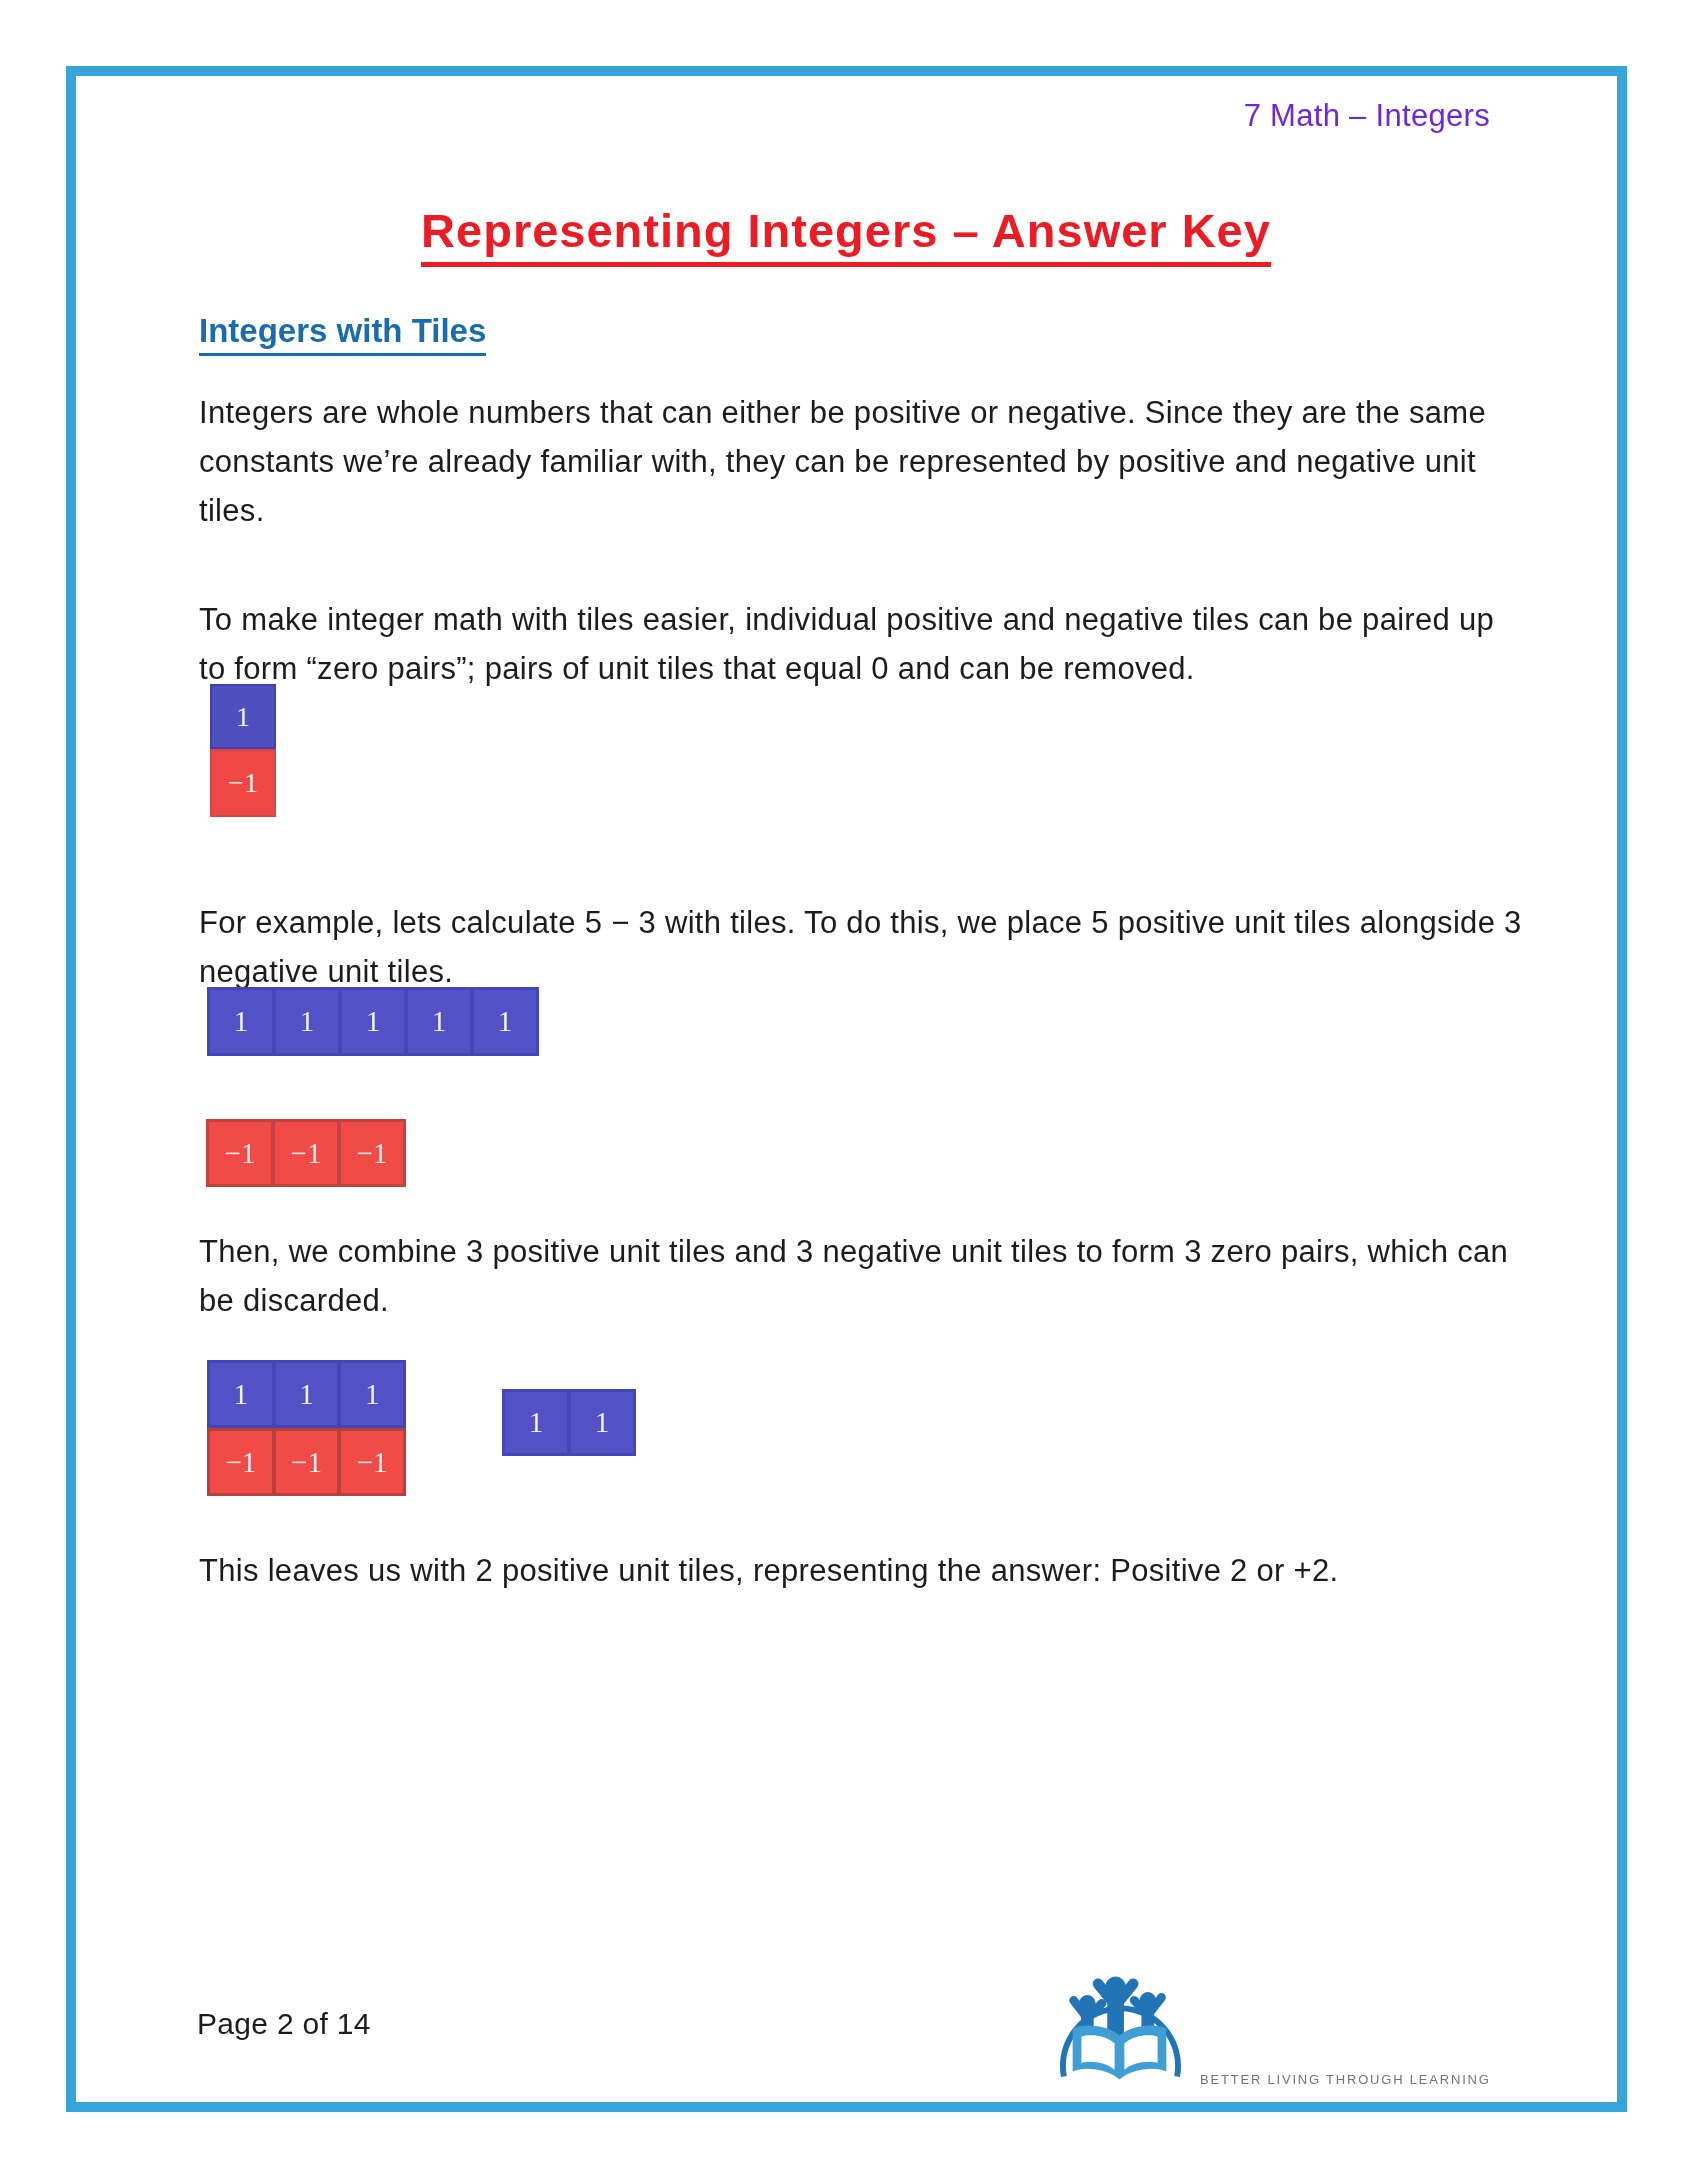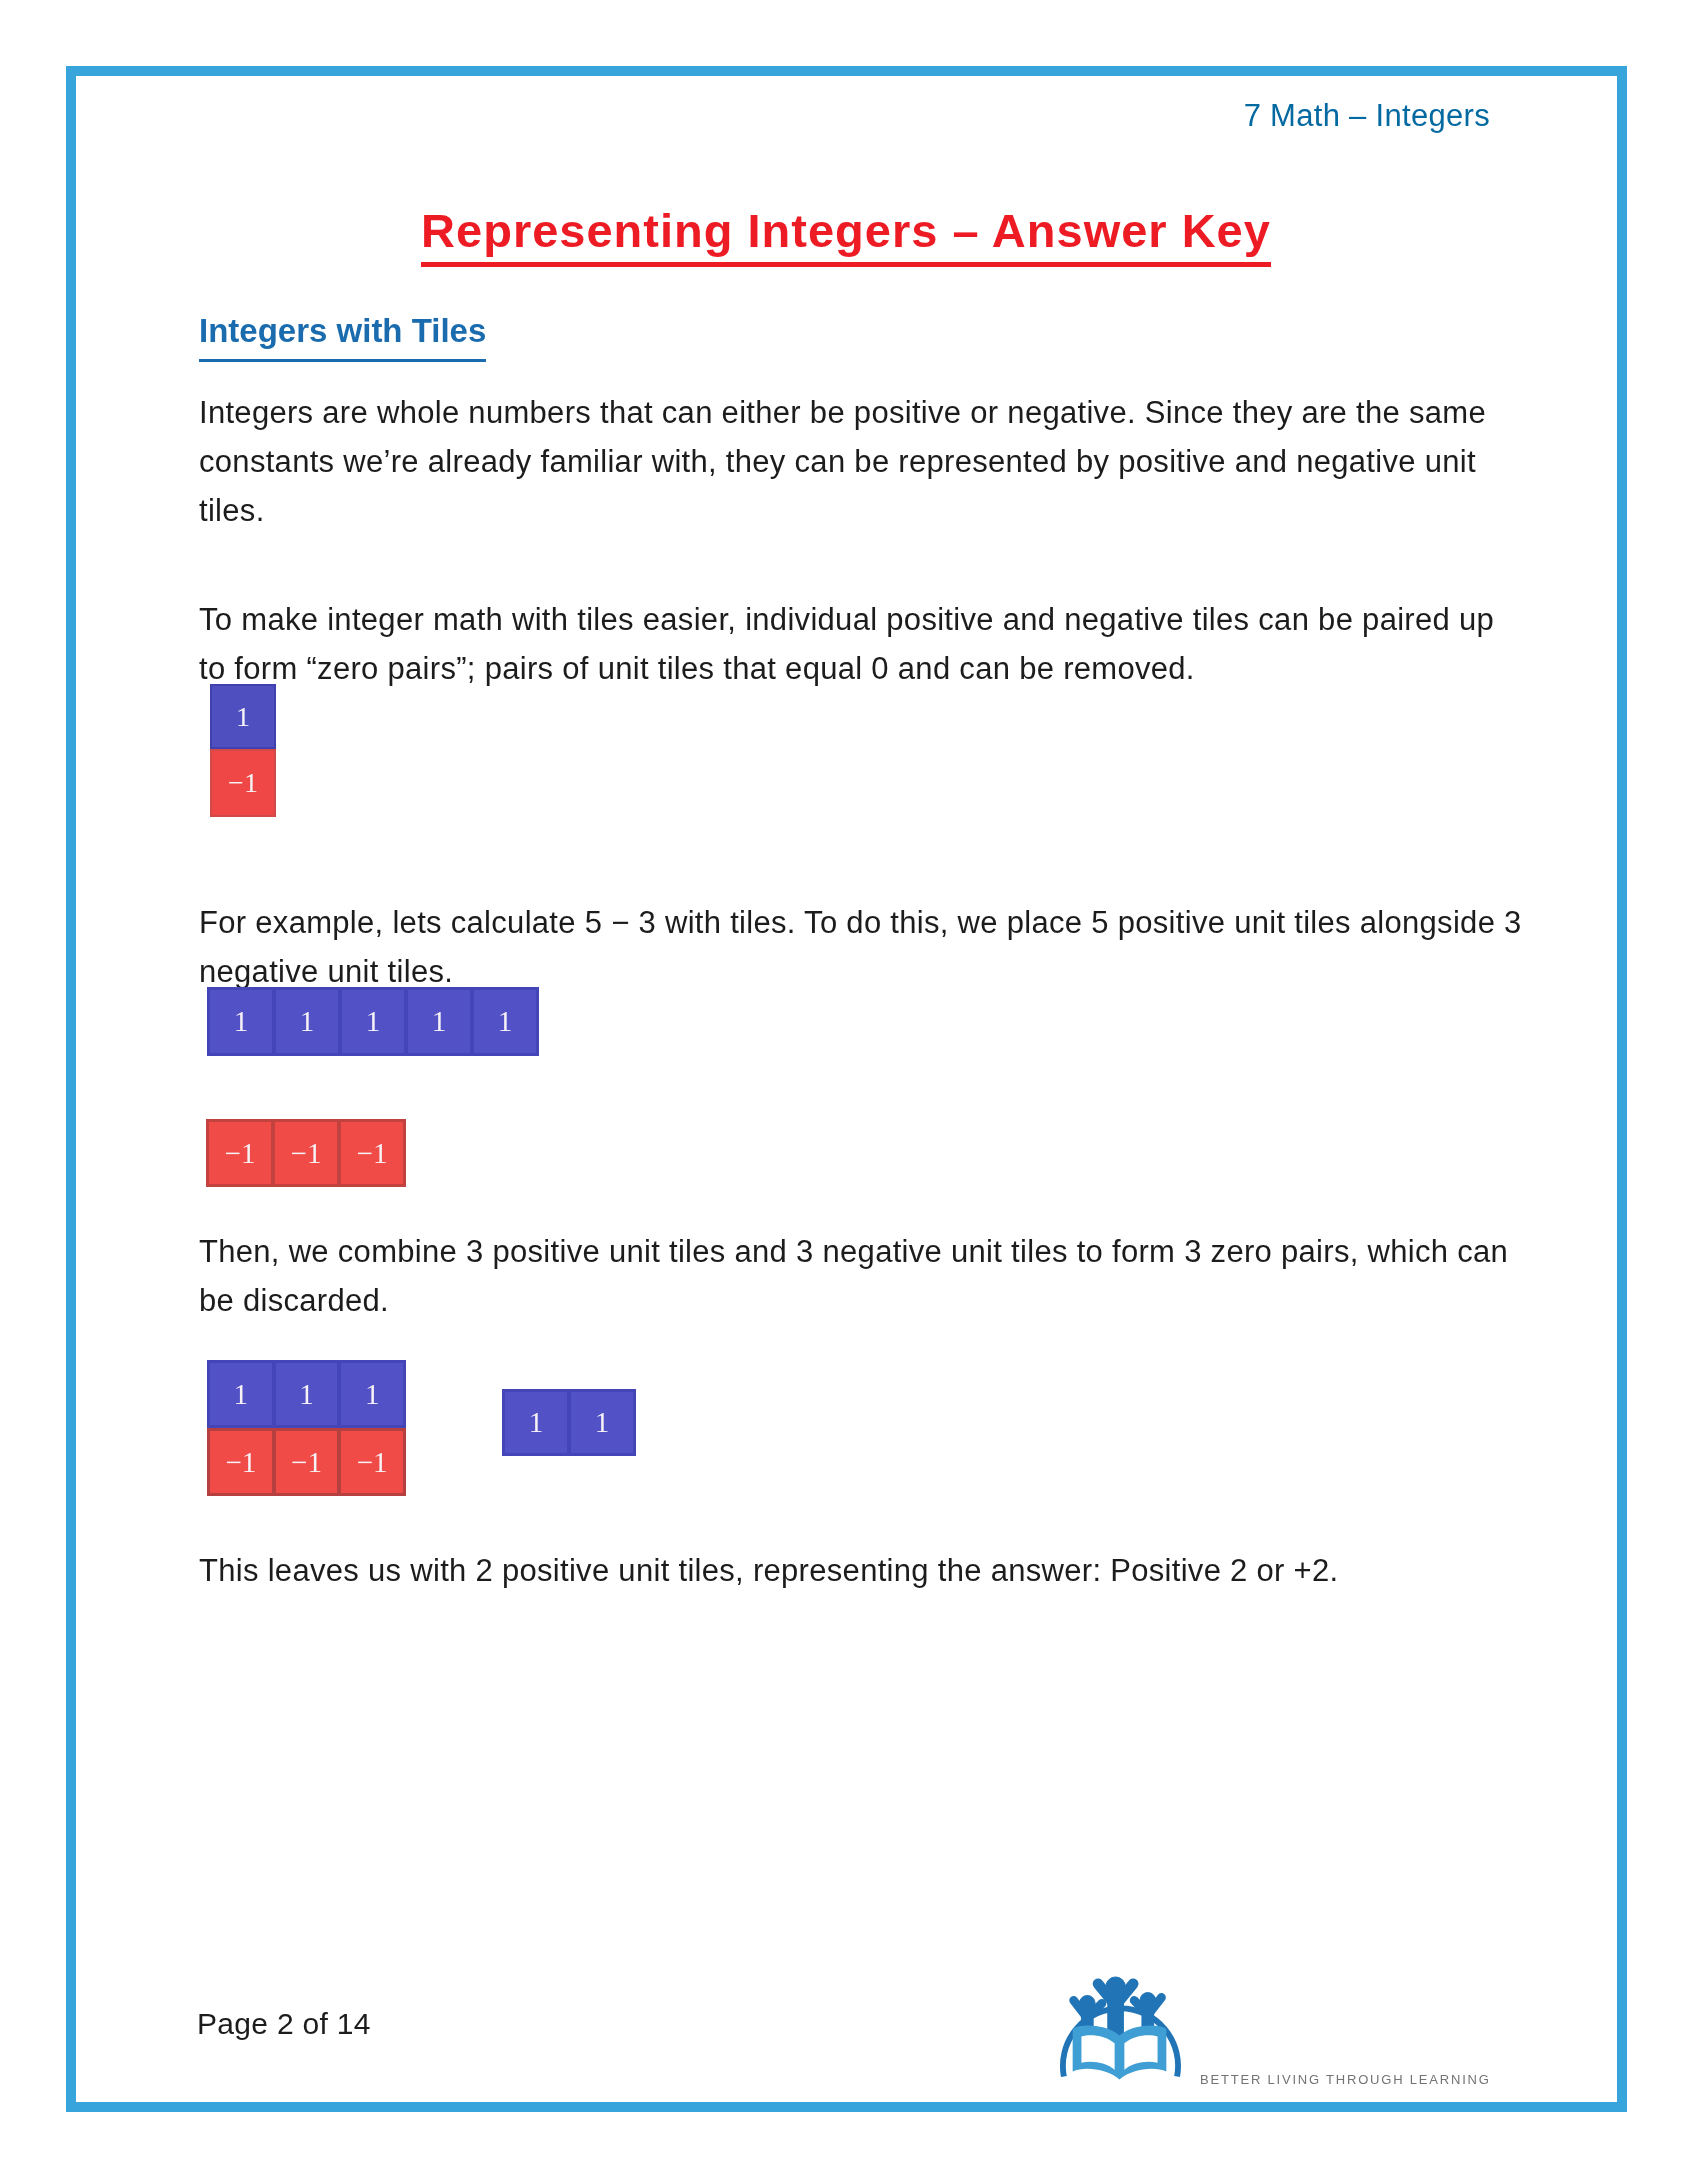--- a/index.html
+++ b/index.html
@@ -8,38 +8,38 @@
     width:1692px; height:2178px; position:relative;
     font-family:"Liberation Sans", sans-serif;
     color:#1c1c1c;
   }
   .frame {
     position:absolute; left:66px; top:66px; width:1561px; height:2046px;
     border:10px solid #38a4dc;
   }
   .course-header {
     position:absolute; top:98px; right:202px;
-    font-size:31px; letter-spacing:0.3px; color:#0369a1;
+    font-size:31px; letter-spacing:0.3px; color:#6d28d9;
   }
   .title-wrap {
     position:absolute; top:203px; left:0; width:100%; text-align:center;
   }
   .title-wrap .title {
     display:inline-block;
     font-size:47px; font-weight:700; letter-spacing:1px;
     color:#ed1c24;
     border-bottom:5px solid #ed1c24; padding-bottom:4px;text-align:center;
   }
   .section-heading {
     position:absolute; left:199px; top:312px;
   }
   .section-heading span {
     display:inline-block;
     font-size:33px; font-weight:700; color:#1a6cae;
-    border-bottom:3px solid #1a6cae; padding-bottom:9px;
+    border-bottom:3px solid #1a6cae; padding-bottom:3px;
   }
   .para {
     position:absolute; left:199px; width:1328px;
     font-size:31px; line-height:49px; letter-spacing:0.3px;
   }
   .p1 { top:388px; }
   .p2 { top:551px;margin-top:44px; }
   .p3 { top:898px; }
   .p4 { top:1227px; }
   .p5 { top:1546px; }

